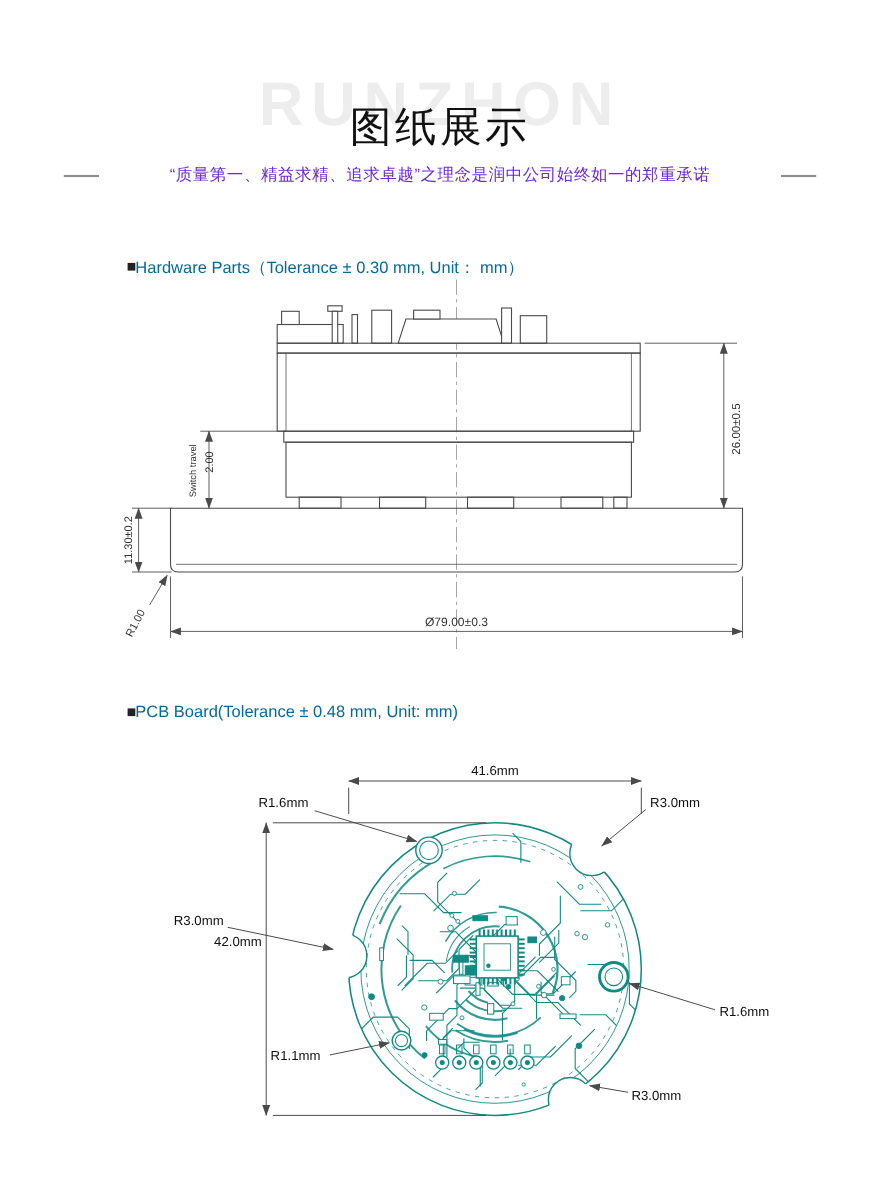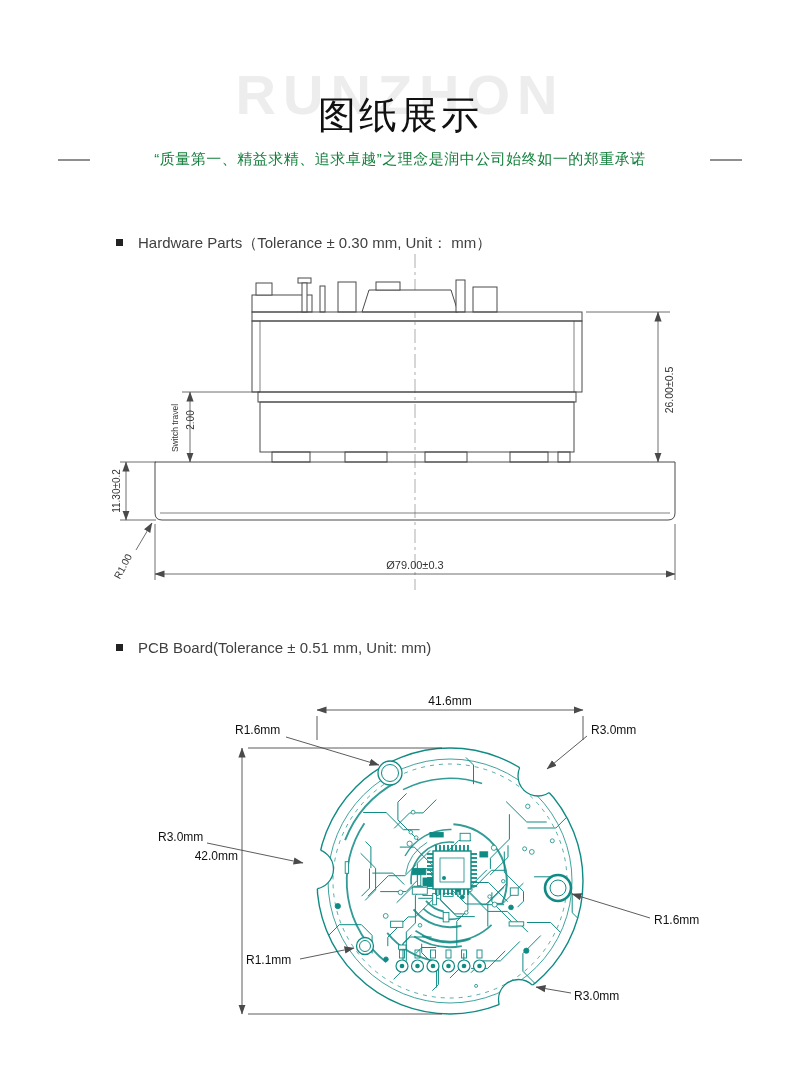--- a/index.html
+++ b/index.html
@@ -3,22 +3,22 @@
 <meta charset="utf-8">
 <style>
   *{margin:0;padding:0;box-sizing:border-box}
   html,body{background:#fff}
   body{font-family:"Liberation Sans",sans-serif}
   .page{position:relative;width:800px;height:1077px;background:#fff;overflow:hidden;margin:0 auto}
   .watermark{position:absolute;top:62px;left:0;width:100%;text-align:center;font-size:56px;font-weight:bold;color:#ededed;letter-spacing:7px;user-select:none}
   .title{position:absolute;top:90px;left:0;width:100%;text-align:center;font-size:38px;font-weight:normal;color:#111;letter-spacing:3px}
   .tagline{position:absolute;top:150px;left:58px;right:58px;display:flex;align-items:center;justify-content:space-between;gap:12px}
   .tagline .rule{width:32px;height:2px;background:#8f8f8f;flex:none}
-  .tagline .txt{font-size:15px;color:#15803d;letter-spacing:.5px;white-space:nowrap}
-  .sec{position:absolute;left:116px;display:flex;align-items:flex-start;gap:15px;font-size:15px;color:#404040}
+  .tagline .txt{font-size:15px;color:#6d28d9;letter-spacing:.5px;white-space:nowrap}
+  .sec{position:absolute;left:116px;display:flex;align-items:flex-start;font-size:15px;color:#0369a1}
   .sec .bullet{width:7px;height:7px;background:#222;margin-top:5px;flex:none}
   #sec-hw{top:234px}
   #sec-pcb{top:639px}
   .hw-svg{position:absolute;top:252px;left:90px}
   .pcb-svg{position:absolute;top:688px;left:50px}
   svg text{font-family:"Liberation Sans",sans-serif}
   .dimtext{fill:#333}
 </style>
 </head>
 <body>
@@ -106,21 +106,21 @@
       <text x="104" y="168" font-size="10" transform="rotate(-90 104 168)">2.00</text>
       <text x="88" y="176" font-size="8.5" transform="rotate(-90 88 176)">Switch travel</text>
       <text x="30" y="239" font-size="10" transform="rotate(-90 30 239)">11.30±0.2</text>
       <text x="36" y="316" font-size="10" transform="rotate(-62 36 316)">R1.00</text>
       <text x="325" y="317" font-size="11">Ø79.00±0.3</text>
     </g>
   </svg>
 
   <div class="sec" id="sec-pcb">
     <span class="bullet"></span>
-    <span>PCB Board(Tolerance ± 0.51 mm, Unit: mm)</span>
+    <span>PCB Board(Tolerance ± 0.48 mm, Unit: mm)</span>
   </div>
 
   <svg class="pcb-svg" viewBox="0 0 700 345" width="700" height="345" xmlns="http://www.w3.org/2000/svg">
     <defs>
       <clipPath id="bclip">
           <circle cx="400" cy="193" r="133"></circle>
         </clipPath>
     </defs>
 
     <circle cx="400" cy="193" r="133" fill="#fff"></circle>

